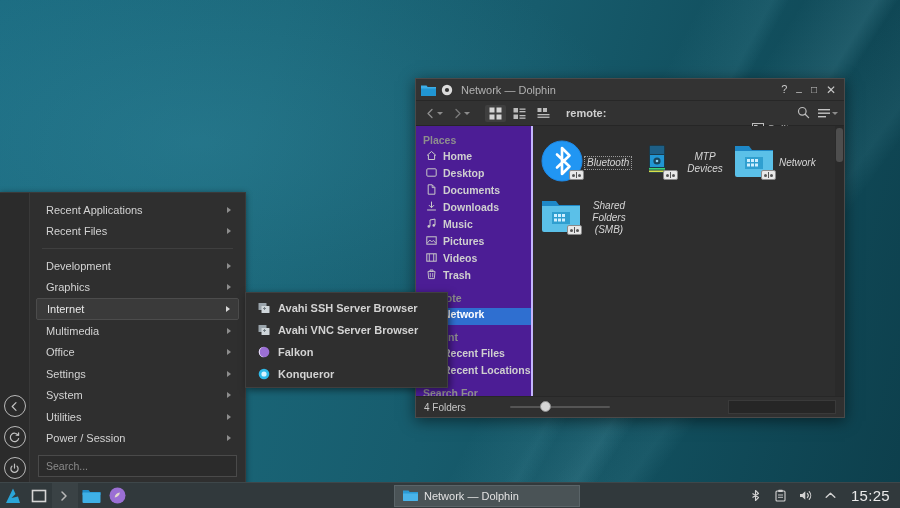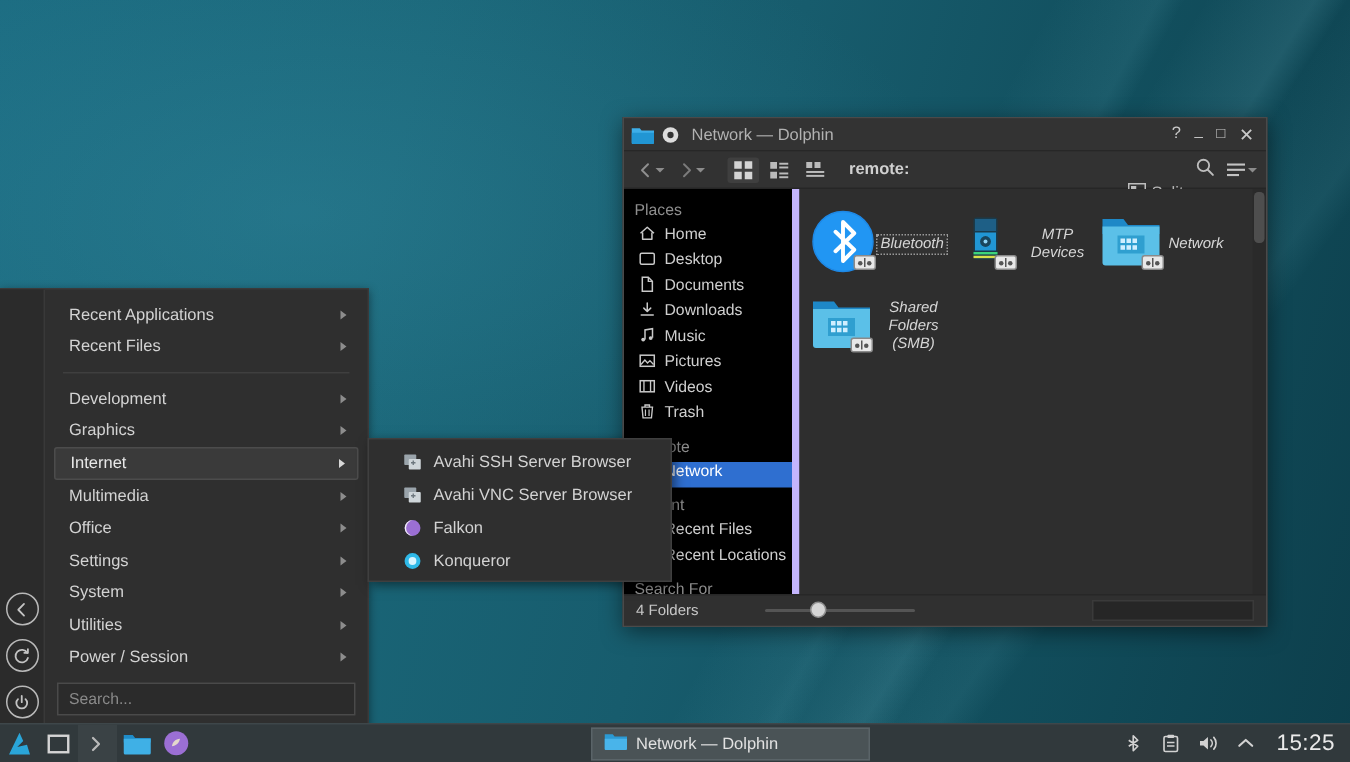--- a/index.html
+++ b/index.html
@@ -88,22 +88,23 @@
     outline:none;
   }
   #kmenu-search::placeholder { color:#8a8a8a; }
 
   
   #submenu {
     position:absolute; left:245px; top:292px; width:203px; height:96px;
     background:#2f2f2f;
     border:1px solid #3f3f3f;
     box-shadow:2px 2px 7px rgba(0,0,0,0.5);
-    padding:4px 12px;
+    padding:4px 1px;
     z-index:31;
+    font-weight:bold;
   }
   .subitem {
     height:22px; display:flex; align-items:center;
     padding:0 10px; gap:8px;
     color:#d3d3d3; font-size:11px;
   }
   .subitem .sicon { width:13px; height:13px; flex:0 0 13px; display:flex; align-items:center; justify-content:center; }
 
   
   #dolphin {
@@ -136,25 +137,26 @@
   .tbtn.view { padding:2px 4px; }
   .tbtn.view.active { background:#3f3f3f; border-radius:2px; }
   .tchev { width:0;height:0;border-top:3px solid #8c8c8c;border-left:3px solid transparent;border-right:3px solid transparent; }
   #urlbar { flex:1; color:#d0d0d0; font-size:11px; font-weight:bold; padding-left:9px; }
   .tb-right-tools { display:flex; align-items:center; gap:8px; color:#b5b5b5; font-size:11px; }
 
   #dolphin-main { flex:1; display:flex; min-height:0; }
 
   #places {
     width:117px; flex:0 0 117px;
-    background:#000000;
+    background:#4c1d95;
     padding:6px 0 0 0;
-    border-right:5px solid #c4b5fd;
+    border-right:2px solid #c4b5fd;
     position:relative;
     overflow:hidden;
+    font-weight:bold;
   }
   .pl-head { color:#8e8e8e; font-size:10.5px; padding:2px 0 4px 7px; }
   .pl-item { height:17px; display:flex; align-items:flex-start; gap:6px; padding-left:10px; color:#cfcfcf; font-size:10.5px; }
   .pl-item.sel { background:#2f6fd0; color:#ffffff; }
   .pl-item .plicon { width:11px; height:11px; flex:0 0 11px; display:flex; align-items:center; justify-content:center; color:#c9c9c9; }
   .pl-item.sel .plicon { color:#fff; }
 
   #viewarea { flex:1; background:#2e2e2e; position:relative; overflow:hidden; }
   #icongrid { display:flex; flex-wrap:wrap; padding:9px 6px 0 6px; align-content:flex-start; }
   .fitem { width:96px; padding-top:3px; display:flex; align-items:center; }

